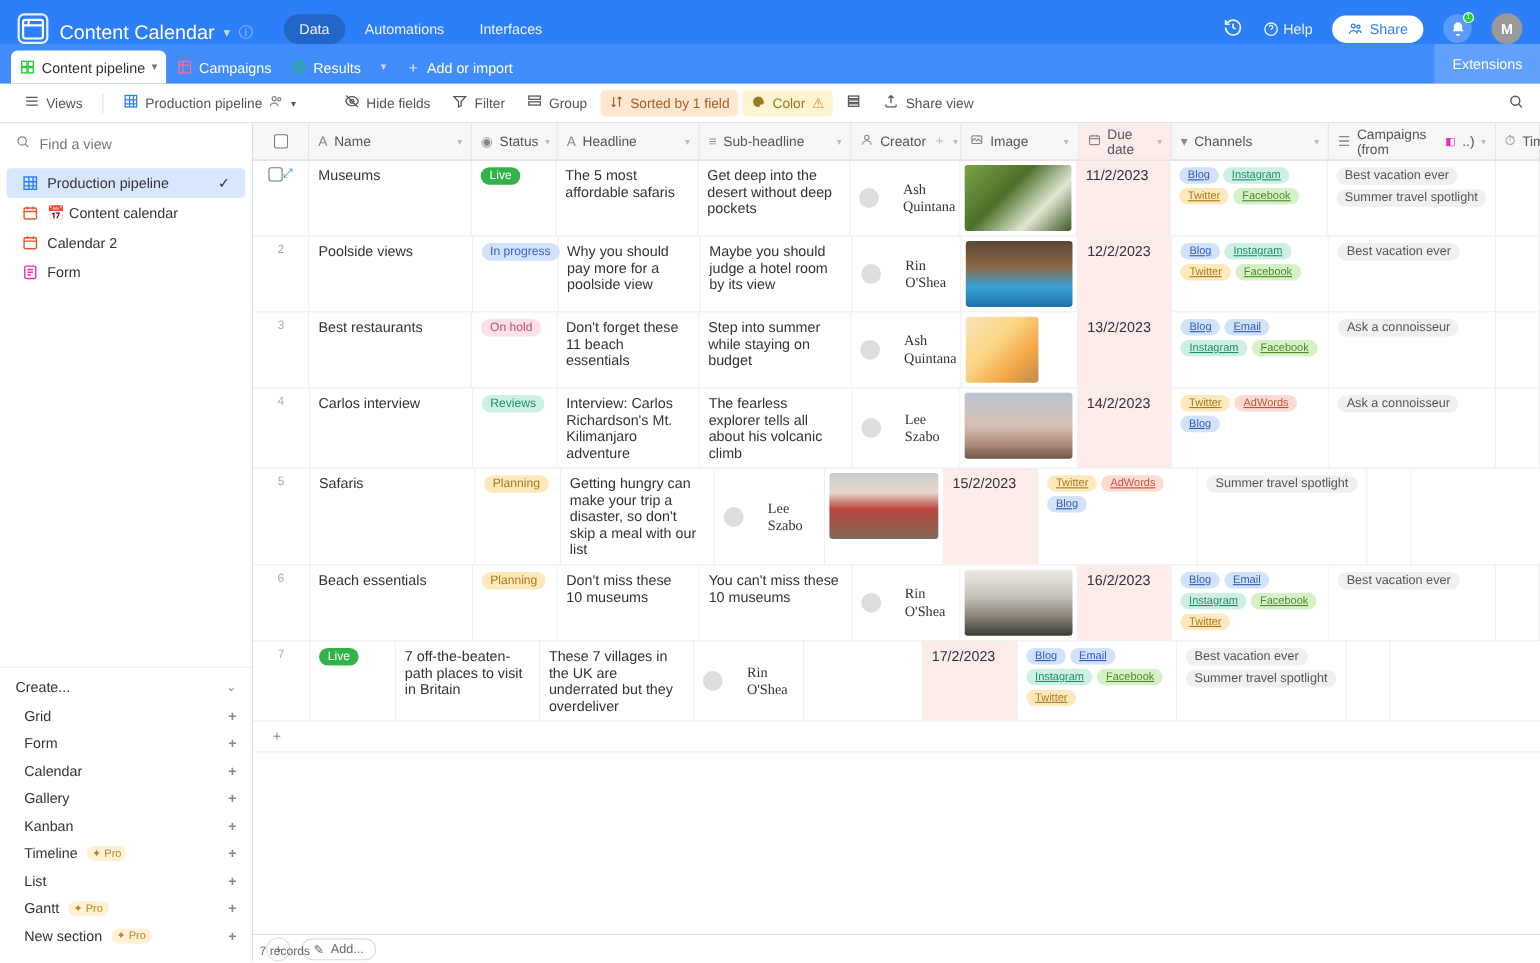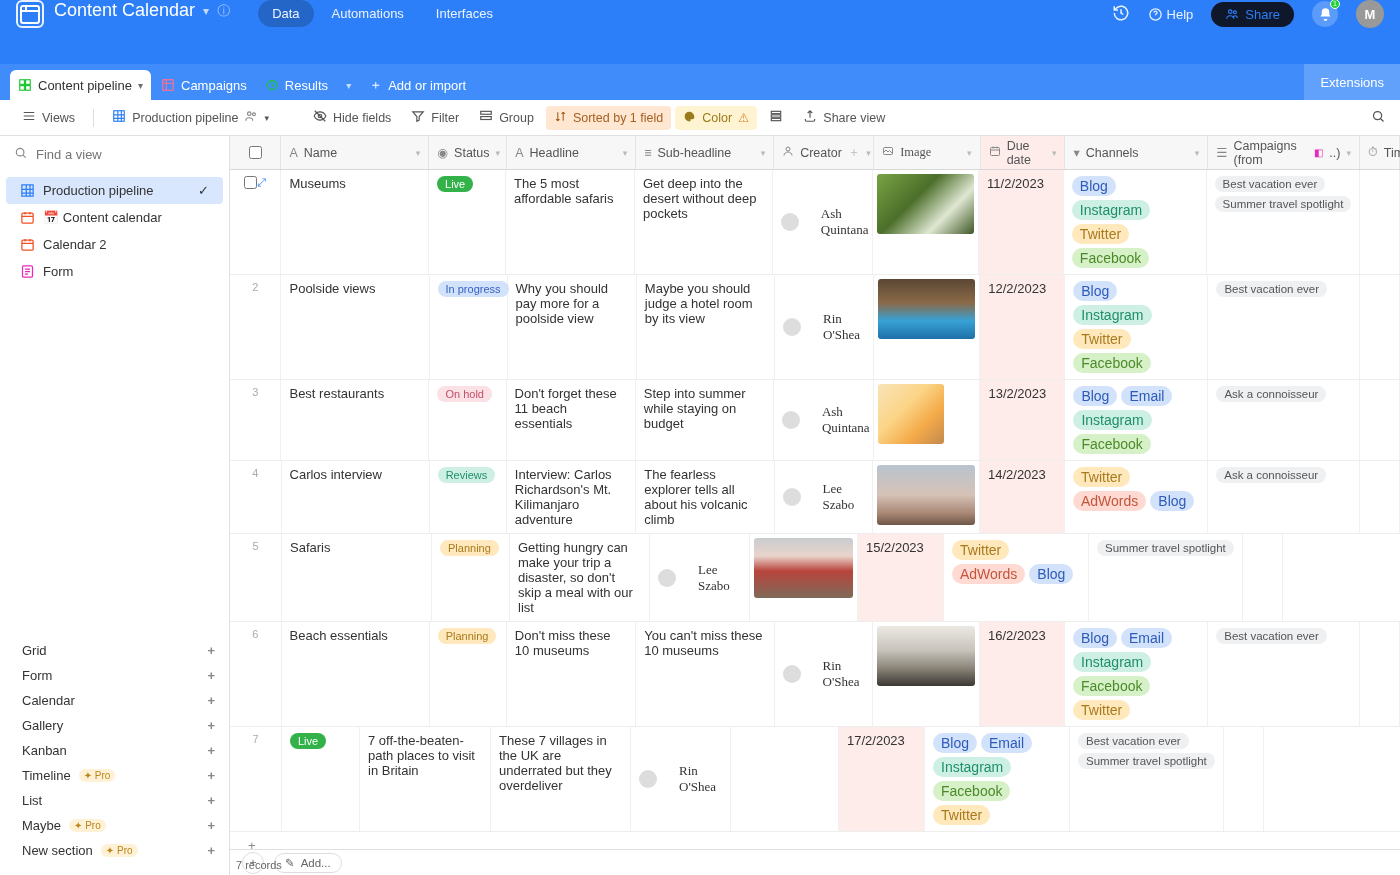--- a/index.html
+++ b/index.html
@@ -1,30 +1,30 @@
 <!DOCTYPE html>
 <html><head>
 <meta charset="utf-8">
 <style>
   * { box-sizing: border-box; margin: 0; padding: 0; }
   html, body { width: 1400px; height: 875px; font-family: -apple-system, BlinkMacSystemFont, "Segoe UI", Helvetica, Arial, sans-serif; font-size: 13px; color: #333; overflow: hidden; }
   body { display: flex; flex-direction: column; background: #fff; }
 
   
-  .topbar { background: #2d7ff9; color: #fff; height: 64px; display: flex; align-items: flex-start; padding: 0 16px; }
+  .topbar { background: #2d7ff9; color: #fff; height: 40px; display: flex; align-items: flex-end; padding: 0 16px; }
   .topbar .app-icon { width: 28px; height: 28px; border: 2px solid rgba(255,255,255,0.9); border-radius: 6px; display: flex; align-items: center; justify-content: center; font-size: 14px; margin-right: 10px; }
   .topbar .title { font-size: 18px; font-weight: 500; display: flex; align-items: center; gap: 8px; }
   .topbar .title .chev { opacity: .7; font-size: 12px; }
   .topbar .title .info { opacity: .5; font-size: 13px; }
   .topbar .navtabs { display: flex; align-items: center; margin-left: 28px; gap: 4px; }
   .topbar .navtabs .tab { padding: 6px 14px; border-radius: 14px; cursor: pointer; opacity: .9; }
   .topbar .navtabs .tab.active { background: rgba(0,0,0,0.22); }
   .topbar .spacer { flex: 1; }
   .topbar .right { display: flex; align-items: center; gap: 18px; }
-  .topbar .right .btn-share { background: #0f172a; color: #2d7ff9; border-radius: 18px; padding: 5px 14px; display: flex; align-items: center; gap: 6px; font-weight: 500; cursor: pointer; }
+  .topbar .right .btn-share { background: #ffffff; color: #2d7ff9; border-radius: 18px; padding: 5px 14px; display: flex; align-items: center; gap: 6px; font-weight: 500; cursor: pointer; }
   .topbar .right .icon { opacity: .9; cursor: pointer; }
   .topbar .right .bell { position: relative; width: 26px; height: 26px; border-radius: 50%; display: flex; align-items: center; justify-content: center; }
   .topbar .right .bell .dot { position: absolute; top: -2px; right: -2px; width: 10px; height: 10px; background: #1dd230; border-radius: 50%; border: 1px solid #fff; font-size: 7px; color:#fff; line-height:8px; text-align:center; }
   .topbar .right .avatar { width: 28px; height: 28px; border-radius: 50%; background: #999; color: #fff; display: flex; align-items: center; justify-content: center; font-weight: 600; }
 
   
   .tablerow { background: #3f8cfa; height: 36px; display: flex; align-items: flex-end; padding-left: 10px; }
   .ttab { height: 30px; display: flex; align-items: center; padding: 0 8px; gap: 6px; border-top-left-radius: 6px; border-top-right-radius: 6px; color: #fff; cursor: pointer; margin-right: 2px; }
   .ttab.active { background: #fff; color: #333; }
   .ttab .chev { font-size: 10px; opacity:.7; }
@@ -69,21 +69,21 @@
   .grid-head { display: flex; border-bottom: 1px solid #d8d8d8; background: #f7f7f7; height: 34px; flex-shrink: 0; }
   .col { border-right: 1px solid #e5e5e5; display: flex; align-items: center; padding: 0 8px; gap: 6px; color: #555; font-size: 12.5px; position: relative; }
   .col .dd { margin-left: auto; color: #bbb; font-size: 9px; }
   .col .fi { color: #888; }
   .col-chk { width: 52px; justify-content: center; }
   .col-name { width: 150px; }
   .col-status { width: 78px; }
   .col-headline { width: 131px; }
   .col-sub { width: 140px; }
   .col-creator { width: 100px; }
-  .col-image { width: 108px; font-family: Liberation Serif, serif; }
+  .col-image { width: 108px; }
   .col-due { width: 86px; background: #fdecea; }
   .col-channels { width: 145px; }
   .col-camp { width: 154px; }
   .col-time { width: 40px; }
 
   .grid-body { flex: 1; overflow-y: auto; }
   .row { display: flex; border-bottom: 1px solid #eee; }
   .cell { border-right: 1px solid #f0f0f0; padding: 6px 8px; font-size: 13px; display: flex; }
   .cell.col-chk { color: #aaa; font-size: 11px; justify-content: center; align-items:flex-start; }
   .cell.col-name { }
@@ -94,21 +94,21 @@
   .cell.col-creator { align-items: center; gap: 22px; font-family: Liberation Serif, serif; }
   .creator-av { width: 18px; height: 18px; border-radius: 50%; background: #ddd; flex-shrink: 0; }
 
   .status-pill { font-size: 11px; padding: 2px 8px; border-radius: 10px; white-space: nowrap; }
   .st-live { background: #33b24a; color: #fff; }
   .st-progress { background: #d3e2fb; color: #3762c6; }
   .st-hold { background: #fbe0e5; color: #c15069; }
   .st-reviews { background: #cef0e4; color: #1f8f68; }
   .st-planning { background: #ffe8bc; color: #a97a1d; }
 
-  .ch-pill { font-size: 14px; padding: 2px 8px; border-radius: 10px; white-space: nowrap; }
+  .ch-pill { font-size: 10px; padding: 2px 8px; border-radius: 10px; white-space: nowrap; text-decoration: underline; }
   .ch-blog { background: #d3e2fb; color: #2d5bb9; }
   .ch-instagram { background: #cef0e4; color: #1f8f68; }
   .ch-twitter { background: #ffe8bc; color: #a97a1d; }
   .ch-facebook { background: #d6f1c8; color: #4c8a29; }
   .ch-email { background: #d3e2fb; color: #2d5bb9; }
   .ch-adwords { background: #ffdad3; color: #c2563d; }
 
   .camp-pill { font-size: 11.5px; padding: 2px 8px; border-radius: 10px; white-space: nowrap; background: #eef0f2; color: #555; }
 
   .img-thumb { width: 100%; height: 60px; border-radius: 3px; }
@@ -336,20 +336,24 @@
           <span class="vicon">
             <svg viewBox="0 0 24 24" fill="none" stroke="#e929ba" stroke-width="2">
               <rect x="4" y="3" width="16" height="18" rx="2"></rect>
               <path d="M8 8h8M8 12h8M8 16h5"></path>
             </svg>
           </span>
           <span>Form</span>
         </div>
       </div>
     <div class="sb-spacer"></div>
+    <div class="sb-create">
+      <span>Create...</span>
+      <span class="chev">⌄</span>
+    </div>
     <div class="sb-types" id="sb-types">
         <div class="sb-type">
           <span class="vicon"><svg viewBox="0 0 24 24" fill="none" stroke="#2d7ff9" stroke-width="2">
               <rect x="3" y="3" width="18" height="18"></rect>
               <path d="M3 10h18M3 16h18M10 3v18M16 3v18"></path>
             </svg></span>
           <span>Grid</span>
           <span class="plus">+</span>
         </div>
         <div class="sb-type">
@@ -401,21 +405,21 @@
             </svg></span>
           <span>List</span>
           <span class="plus">+</span>
         </div>
         <div class="sb-type">
           <span class="vicon"><svg viewBox="0 0 24 24" fill="#20c933">
               <rect x="3" y="5" width="10" height="3"></rect>
               <rect x="7" y="11" width="12" height="3"></rect>
               <rect x="5" y="17" width="8" height="3"></rect>
             </svg></span>
-          <span>Maybe</span>
+          <span>Gantt</span>
           <span class="pro-badge">✦ Pro</span>
           <span class="plus">+</span>
         </div>
         <div class="sb-type">
           <span class="vicon"></span>
           <span>New section</span>
           <span class="pro-badge">✦ Pro</span>
           <span class="plus">+</span>
         </div>
       </div>

